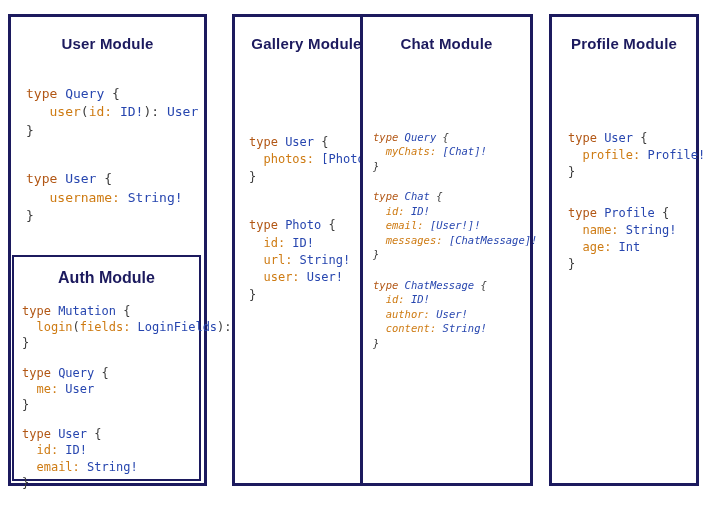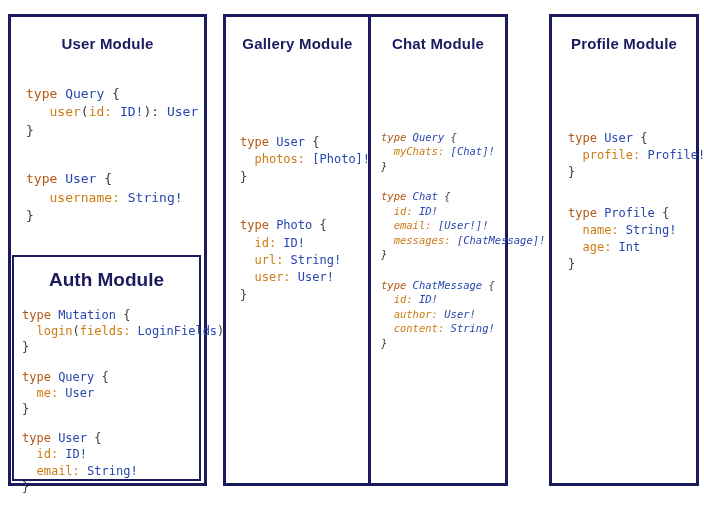--- a/index.html
+++ b/index.html
@@ -5,22 +5,22 @@
   html,body { margin:0; padding:0; background:#ffffff; }
   .canvas {
     position:relative; width:704px; height:511px; background:#ffffff;
     font-family:"Liberation Sans", sans-serif; overflow:hidden;
   }
   .module {
     position:absolute; top:14px; height:472px; box-sizing:border-box;
     border:3px solid var(--border,#1c1a5e); background:#fff;
   }
   .m0 { left:8px;   width:199px; }
-  .m1 { left:223px; width:149px; }
-  .m2 { left:368px; width:140px; }
+  .m1 { left:232px; width:149px; }
+  .m2 { left:360px; width:173px; }
   .m3 { left:549px; width:150px; }
   .module-title {
     text-align:center; font-weight:bold; font-size:15px; letter-spacing:.2px;
     color:var(--title,#1c1a5e); margin-top:18px;
   }
   .code {
     font-family:"DejaVu Sans Mono", monospace; white-space:pre;
     margin:0; color:var(--punct,#3b3b3b);
   }
   .tok-k { color:var(--keyword,#b25715); }
@@ -43,21 +43,21 @@
 
   .m3 .code { font-size:12px; line-height:1.42; margin-left:16px; }
   .m3 > .code:first-of-type { margin-top:78px; }
   .m3 > .code + .code { margin-top:24px; }
 
   .nested {
     position:absolute; left:1px; bottom:2px; width:189px; height:226px;
     box-sizing:border-box; border:2px solid var(--border,#1c1a5e); background:#fff;
   }
   .nested-title {
-    text-align:center; font-weight:bold; font-size:19px;
+    text-align:center; font-weight:bold; font-size:16px;
     color:var(--title,#1c1a5e); margin-top:12px;
   }
   .nested .code { font-size:12px; line-height:1.35; margin-left:8px; }
   .nested > .code:first-of-type { margin-top:16px; }
   .nested > .code + .code { margin-top:13px; }
 </style>
 </head>
 <body>
 
 <div class="canvas">

